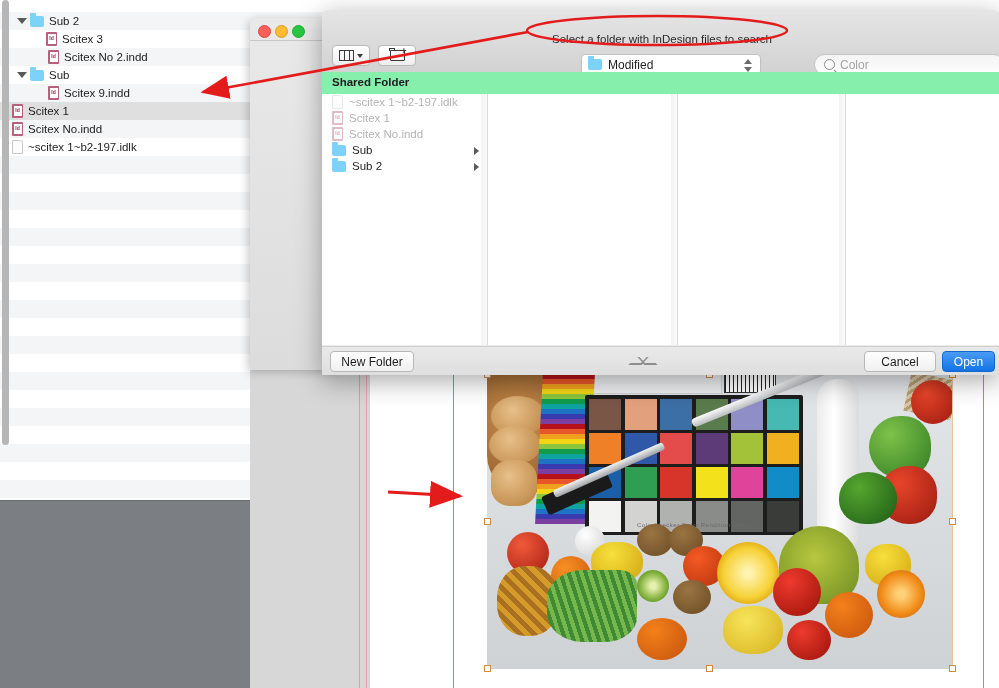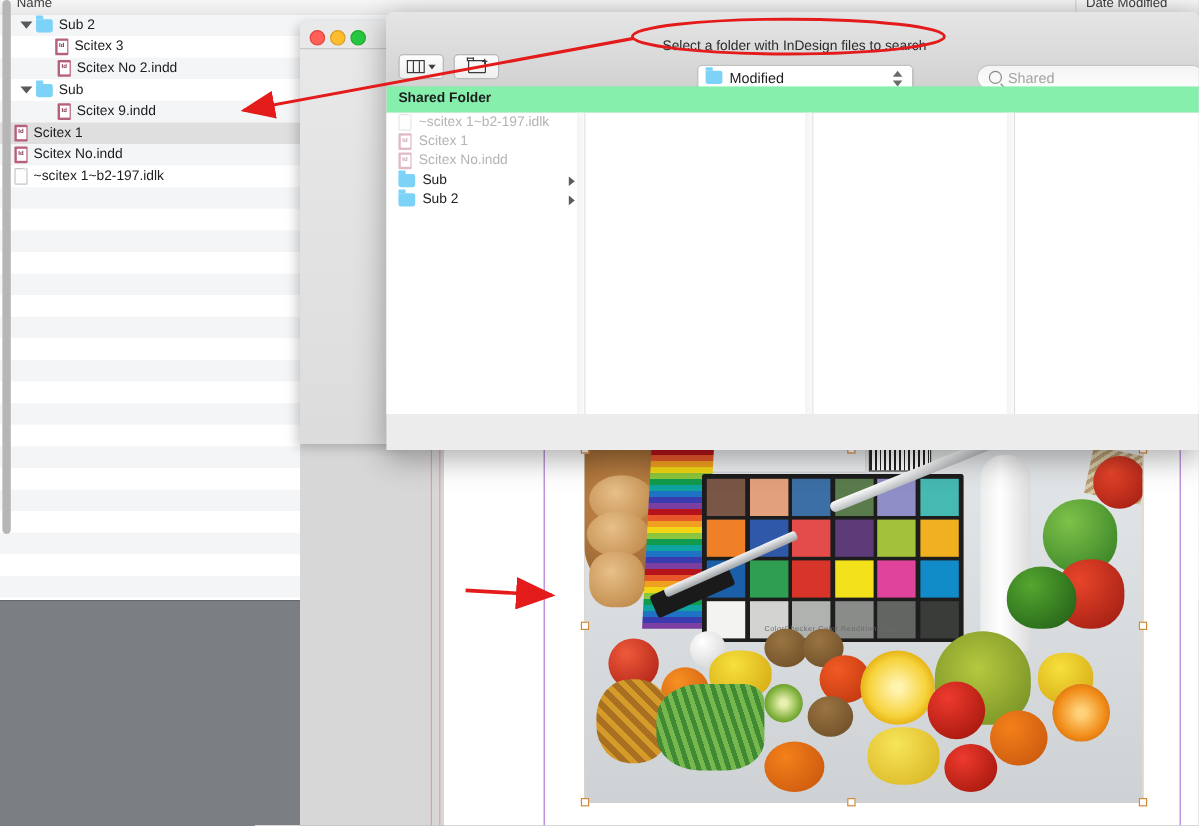--- a/index.html
+++ b/index.html
@@ -201,25 +201,20 @@
   
   #ann{position:absolute;left:0;top:0;width:999px;height:688px;pointer-events:none;}
 </style>
 </head>
 <body>
 
 <div id="bg-window">
 
   <div id="bg-list-panel">
 
-    <div id="bg-list-header">
-      <span class="hdr-label" id="hdr-name">Name</span>
-      <span id="hdr-div"></span>
-      <span class="hdr-label" id="hdr-date">Date Modified</span>
-    </div>
 
     <div id="bg-rows">
         <div class="row alt">
           <div class="row-inner" style="left:17px;">
             <span class="disc"></span>
             <span class="ic ic-folder"></span>
             <span class="row-label">Sub 2</span>
           </div>
         </div>
         <div class="row white">
@@ -415,21 +410,21 @@
     </div>
 
     <div id="path-popup">
       <span class="ic ic-folder"></span>
       <span id="path-label">Modified</span>
       <span class="stepper"></span>
     </div>
 
     <div id="search-field">
       <span class="mag"></span>
-      <span id="search-ph">Shared</span>
+      <span id="search-ph">Color</span>
     </div>
   </div>
 
   <div id="dlg-subhdr">
     <span id="shared-label">Shared Folder</span>
   </div>
 
   <div id="dlg-browser">
     <div class="col" id="col1">
         <div class="fitem dimmed">
@@ -459,20 +454,26 @@
     <div class="col-sep" style="left:165px;"></div>
     <div class="col" style="left:166px;width:189px;"></div>
     <div class="col-sep-shadow" style="left:349px;"></div>
     <div class="col-sep" style="left:355px;"></div>
     <div class="col" style="left:356px;width:167px;"></div>
     <div class="col-sep-shadow" style="left:517px;"></div>
     <div class="col-sep" style="left:523px;"></div>
     <div class="col" style="left:524px;width:153px;"></div>
   </div>
 
+  <div id="dlg-footer">
+    <div class="btn" id="btn-newfolder">New Folder</div>
+    <div id="resize-chev"></div>
+    <div class="btn" id="btn-cancel">Cancel</div>
+    <div class="btn" id="btn-open">Open</div>
+  </div>
 </div>
 
 <svg id="ann" viewBox="0 0 999 688" xmlns="http://www.w3.org/2000/svg">
   <defs>
     <marker id="ah" markerWidth="11" markerHeight="9" refX="10" refY="4.5" orient="auto">
       <polygon points="0,0 11,4.5 0,9" fill="#e31b1b"></polygon>
     </marker>
   </defs>
   <ellipse cx="657" cy="30.5" rx="130" ry="14.5" fill="none" stroke="#e31b1b" stroke-width="2.4"></ellipse>
   <line x1="528" y1="32" x2="203" y2="92" stroke="#e31b1b" stroke-width="2.6" marker-end="url(#ah)"></line>

